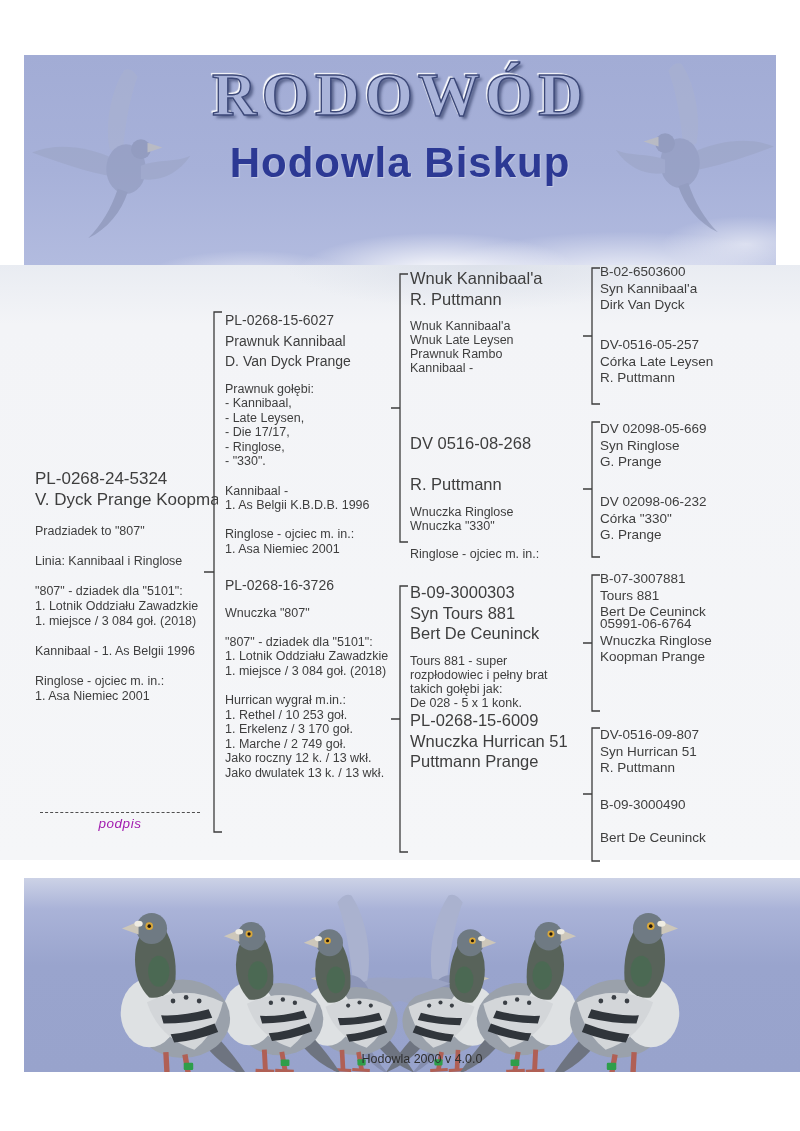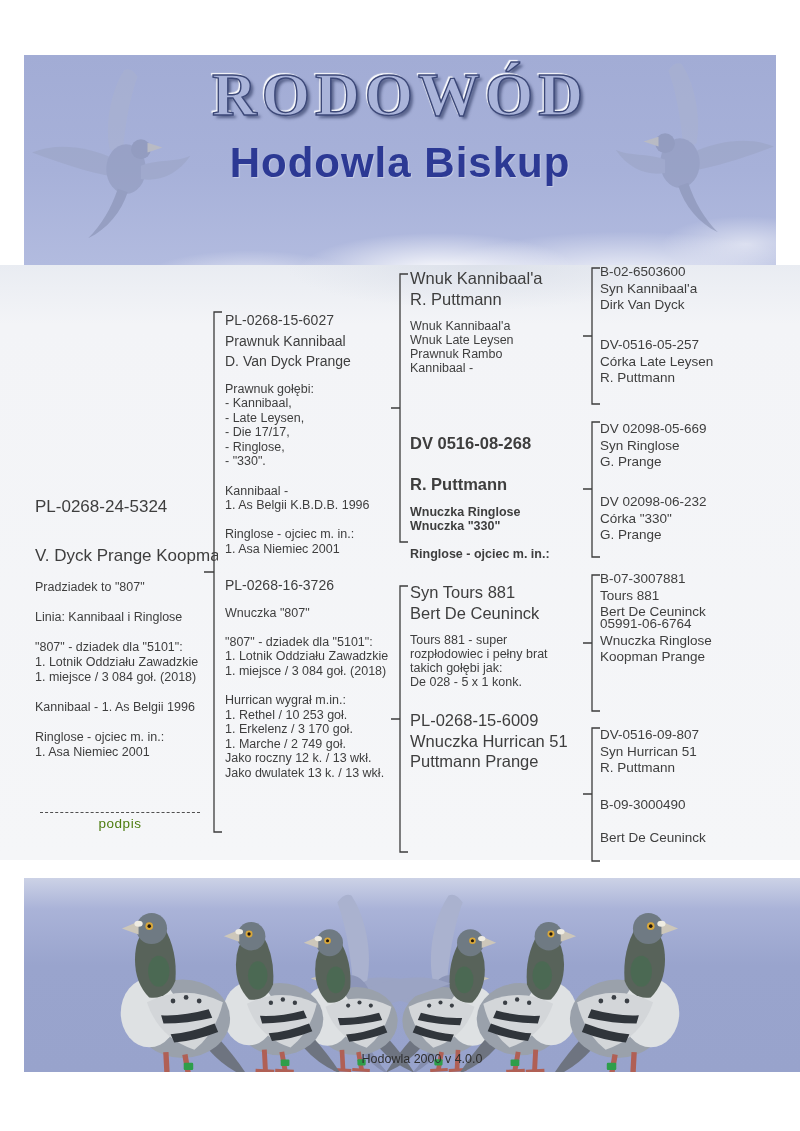--- a/index.html
+++ b/index.html
@@ -36,33 +36,33 @@
   .ped-band{
     position:absolute;left:0;top:265px;width:800px;height:595px;
     background:
       radial-gradient(ellipse 260px 60px at 60% 0%, rgba(210,216,228,.55), rgba(210,216,228,0) 75%),
       linear-gradient(180deg,#e9ecf2 0%,#f3f4f7 10%,#f5f6f8 100%);
   }
   .plines{position:absolute;left:0;top:0;pointer-events:none;}
   .pblock{position:absolute;color:#3e3e3e;}
   .pname,.pnotes{white-space:pre-line;}
   .c1{width:183px;}
-  .c1 .ring,.c1 .pname{font-size:17px;line-height:21px;margin-top:28px;}
+  .c1 .ring,.c1 .pname{font-size:17px;line-height:21px;}
   .c1 .pname{white-space:nowrap;overflow:hidden;}
   .c1 .pnotes{font-size:12.5px;line-height:15px;margin-top:14px;}
   .c2{width:176px;}
   .c2 .ring,.c2 .pname{font-size:14px;line-height:20.5px;}
   .c2 .pnotes{font-size:12.5px;line-height:14.6px;margin-top:10px;}
   .c3{width:180px;}
   .c3 .ring,.c3 .pname{font-size:16.5px;line-height:20.5px;}
   .c3 .pnotes{font-size:12.5px;line-height:14px;margin-top:10px;}
   .c4{width:178px;}
   .c4 .ring,.c4 .pname{font-size:13.5px;line-height:16.5px;}
   
-  .sig{position:absolute;left:40px;top:812px;width:160px;text-align:center;color:#4d7c0f;}
+  .sig{position:absolute;left:40px;top:812px;width:160px;text-align:center;color:#a21caf;font-style:italic;}
   .sig-line{height:0;border-top:1.6px dashed #4f4f4f;}
   .sig-label{font-size:13.5px;margin-top:3px;letter-spacing:.5px;}
   
   .photo{
     position:absolute;left:24px;top:878px;width:796px;height:194px;overflow:hidden;
     background:linear-gradient(180deg,#ccd2e6 0%,#aab3d8 16%,#99a4cd 45%,#98a3cc 100%);
   }
   .photo svg{position:absolute;left:0;top:0;}
   .app-version{
     position:absolute;left:0;bottom:6px;width:100%;text-align:center;
@@ -183,30 +183,31 @@
 </div>
 
 <div class="pblock c3" style="left:410px;top:268px;">
   <div class="pname">Wnuk Kannibaal'a
 R. Puttmann</div>
   <div class="pnotes">Wnuk Kannibaal'a
 Wnuk Late Leysen
 Prawnuk Rambo
 Kannibaal -</div>
 </div>
-<div class="pblock c3" style="left:410px;top:433px;font-weight:bold;">
+<div class="pblock c3" style="left:410px;top:433px;">
   <div class="ring">DV 0516-08-268</div>
   <div class="pname">
 R. Puttmann</div>
   <div class="pnotes">Wnuczka Ringlose
 Wnuczka "330"
 
 Ringlose - ojciec m. in.:</div>
 </div>
 <div class="pblock c3" style="left:410px;top:582px;">
+  <div class="ring">B-09-3000303</div>
   <div class="pname">Syn Tours 881
 Bert De Ceuninck</div>
   <div class="pnotes">Tours 881 - super
 rozpłodowiec i pełny brat
 takich gołębi jak:
 De 028 - 5 x 1 konk.</div>
 </div>
 <div class="pblock c3" style="left:410px;top:710px;">
   <div class="ring">PL-0268-15-6009</div>
   <div class="pname">Wnuczka Hurrican 51

